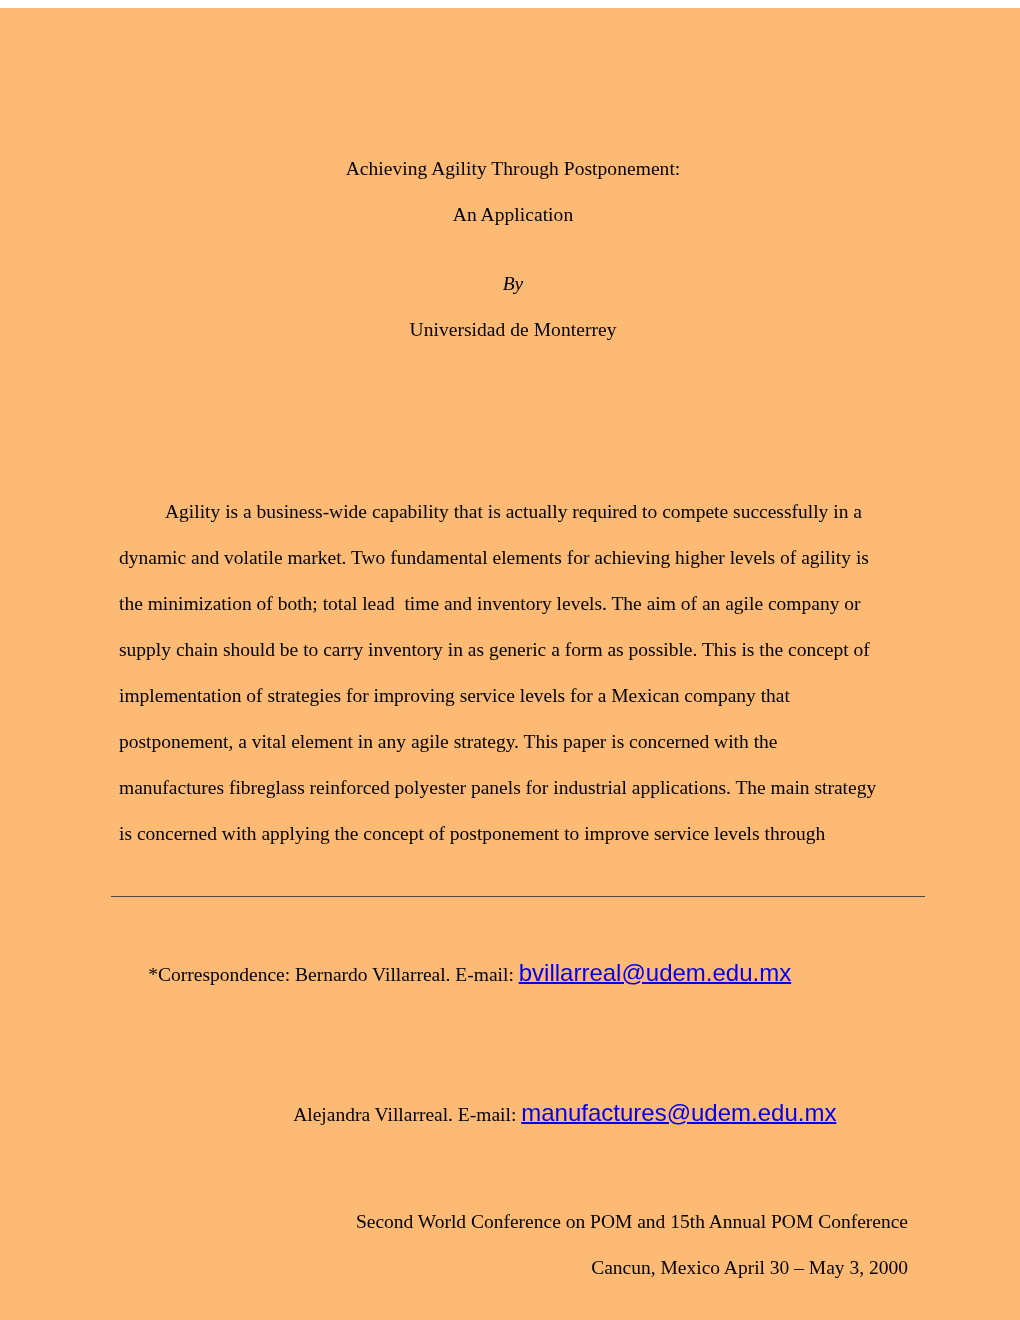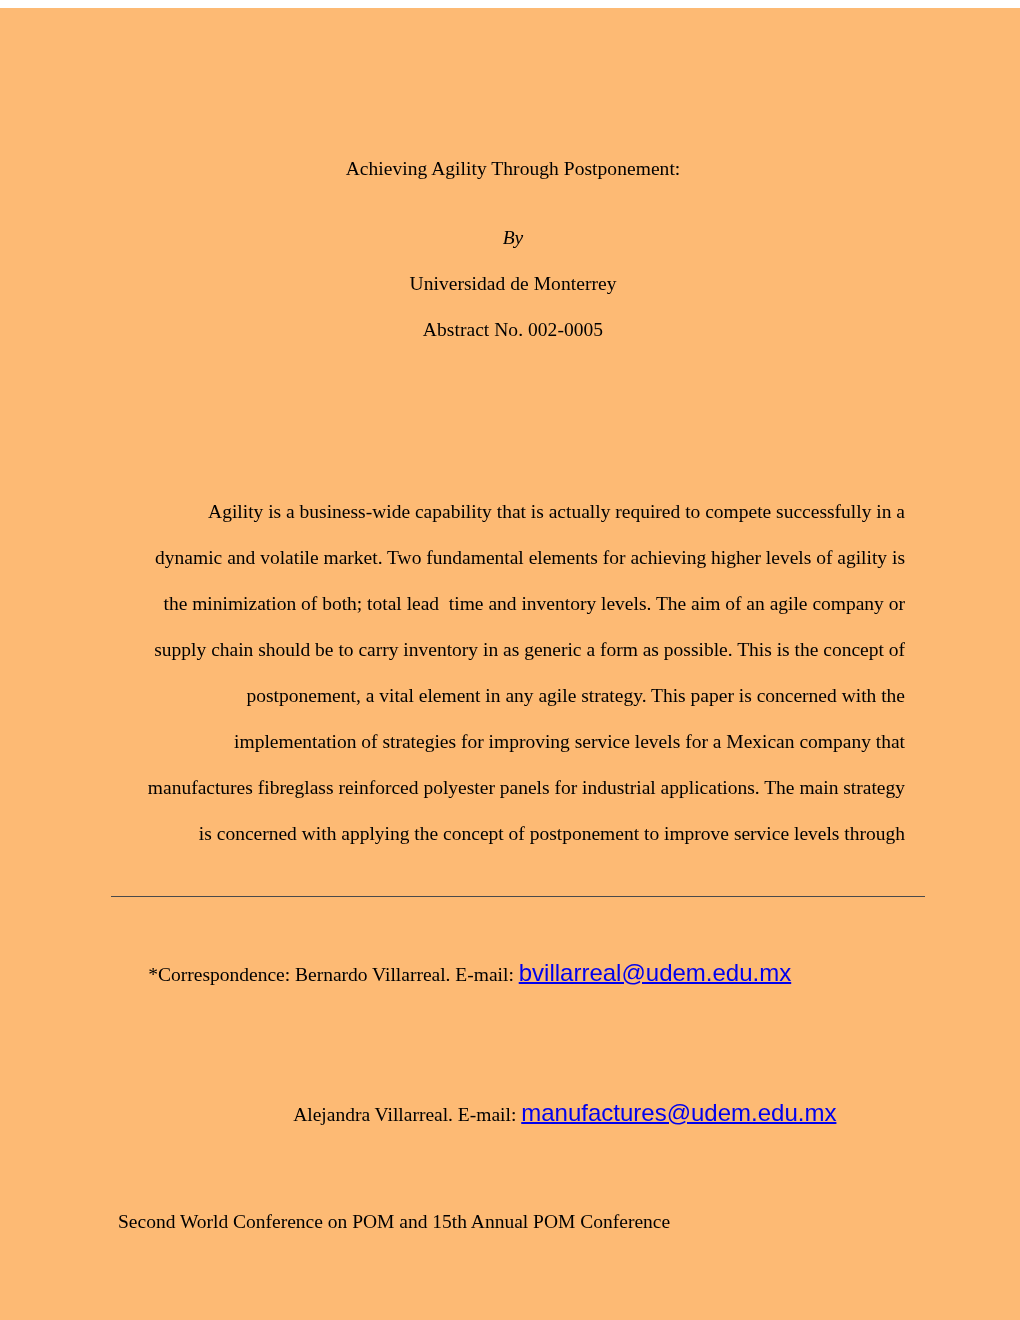--- a/index.html
+++ b/index.html
@@ -43,21 +43,21 @@
   }
 
   
   .abstract {
     position: absolute;
     left: 119px;
     top: 481px;
     width: 786px;
     font-size: 19.5px;
     line-height: 46px;
-    text-align: right;
+    text-align: left;
   }
   .abstract .ln {
     display: block;
     white-space: pre;
   }
   .abstract .ln.first {
     padding-left: 46px;
   }
 
   
@@ -96,46 +96,46 @@
   }
 
   
   .footer {
     position: absolute;
     left: 118px;
     top: 1191px;
     width: 790px;
     font-size: 19.5px;
     line-height: 46px;
-    text-align: left;
+    text-align: right;
   }
   .footer .fline {
     white-space: pre;
     display: block;
   }
 </style>
 </head>
 <body>
 
 <div class="page">
 
   <div class="header-block">
     <div class="hline">Achieving Agility Through Postponement:</div>
+    <div class="hline">An Application</div>
     <div class="hline spacer-before">By</div>
     <div class="hline">Universidad de Monterrey</div>
-    <div class="hline">Abstract No. 002-0005</div>
   </div>
 
   <div class="abstract">
     <span class="ln first">Agility is a business-wide capability that is actually required to compete successfully in a</span>
     <span class="ln">dynamic and volatile market. Two fundamental elements for achieving higher levels of agility is</span>
     <span class="ln">the minimization of both; total lead  time and inventory levels. The aim of an agile company or</span>
     <span class="ln">supply chain should be to carry inventory in as generic a form as possible. This is the concept of</span>
+    <span class="ln">implementation of strategies for improving service levels for a Mexican company that</span>
     <span class="ln">postponement, a vital element in any agile strategy. This paper is concerned with the</span>
-    <span class="ln">implementation of strategies for improving service levels for a Mexican company that</span>
     <span class="ln">manufactures fibreglass reinforced polyester panels for industrial applications. The main strategy</span>
     <span class="ln">is concerned with applying the concept of postponement to improve service levels through</span>
   </div>
 
   <div class="footnote-rule"></div>
 
   <div class="footnote">
 
     <span class="fn-line">
       <span>*Correspondence: Bernardo Villarreal. E-mail: </span><a class="email" href="#">bvillarreal@udem.edu.mx</a>
@@ -147,15 +147,16 @@
     </span>
 
     <span class="fn-line indented">
       
     </span>
 
   </div>
 
   <div class="footer">
     <span class="fline">Second World Conference on POM and 15th Annual POM Conference</span>
+    <span class="fline">Cancun, Mexico April 30 – May 3, 2000</span>
   </div>
 
 </div>
 
 </body></html>

